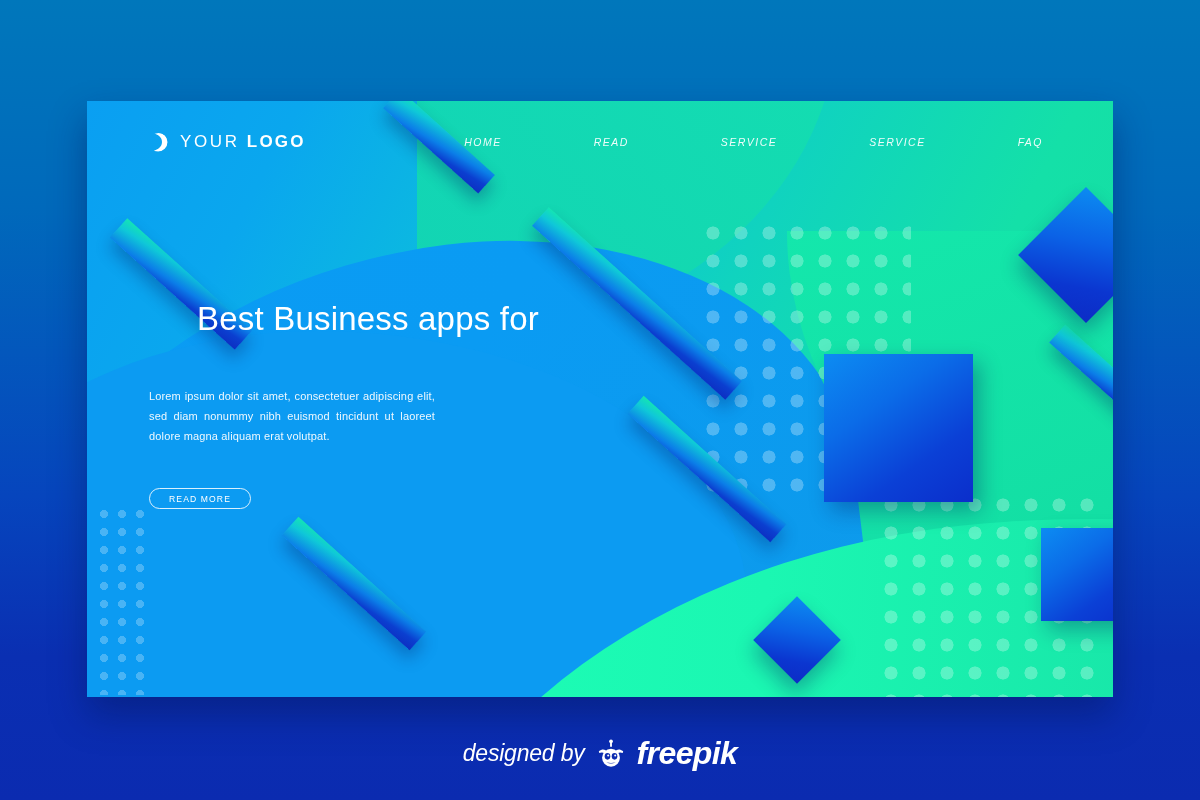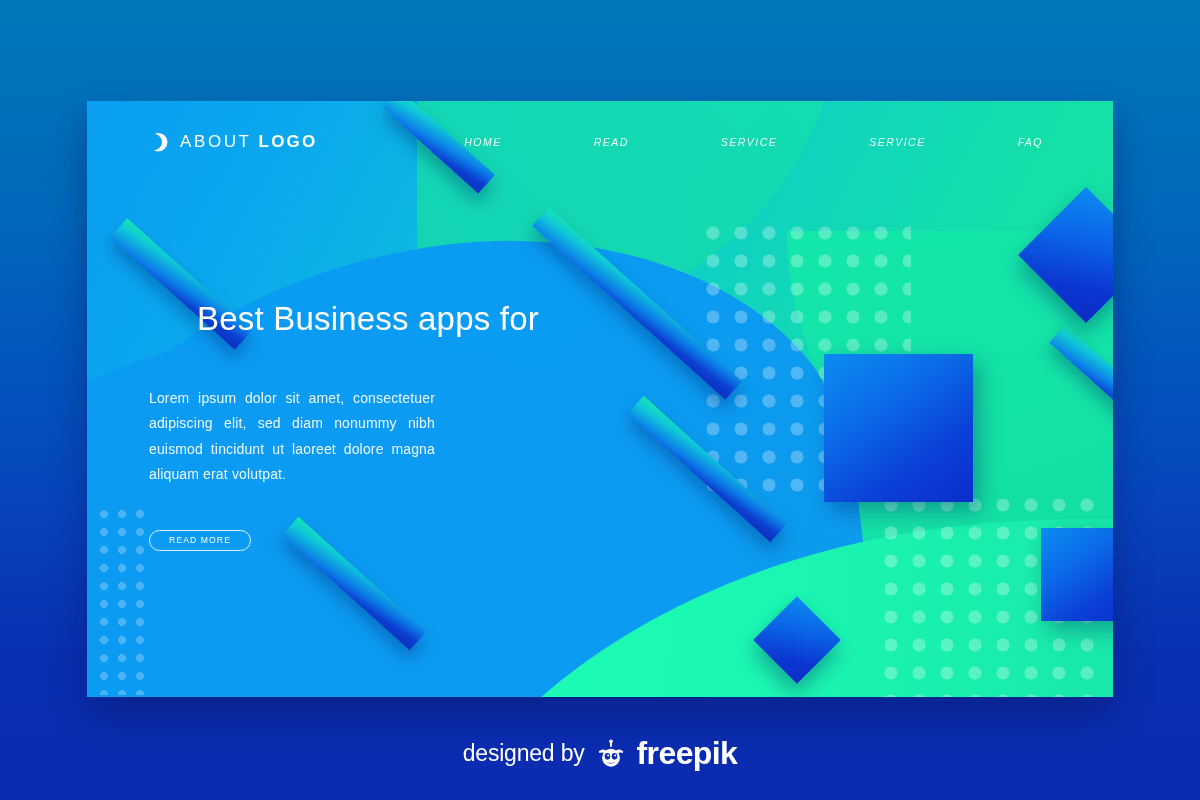--- a/index.html
+++ b/index.html
@@ -103,34 +103,35 @@
     color:rgba(255,255,255,.93); text-decoration:none;
     font-size:10.5px; letter-spacing:1.5px; font-weight:400; white-space:nowrap;
   }
 
   
   .hero { position:absolute; left:62px; top:200px; width:430px; }
   .hero h1 { color:#fff; font-weight:300; font-size:33px; line-height:1.12; letter-spacing:.2px;margin-left:48px; }
   .hero h2 { color:#fff; font-weight:700; font-size:41px; line-height:1.2; margin-top:5px; letter-spacing:-.2px; }
   .hero p {
     margin-top:48px; width:286px;
-    color:rgba(255,255,255,.93); font-size:14px; line-height:1.82;
+    color:rgba(255,255,255,.93); font-size:11px; line-height:1.82;
     text-align:justify; letter-spacing:.15px;
   }
   .btn {
     margin-top:42px; display:inline-flex; align-items:center; justify-content:center;
     width:102px; height:21px; border:1px solid rgba(255,255,255,.85); border-radius:11px;
     color:#fff; font-size:8.6px; letter-spacing:1.1px; background:transparent; cursor:pointer;
   }
 
   
   .footer {
     position:absolute; left:0; top:735px; width:1200px;
     display:flex; align-items:center; justify-content:center; gap:11px;
     color:#fff;
+    font-style:italic;
   }
   .footer .db { font-size:23px; font-weight:400; letter-spacing:-.2px; }
   .footer .fp { font-size:32px; font-weight:700; letter-spacing:-.6px; }
   .robot { width:30px; height:30px; }
 </style>
 </head>
 <body>
 
 <div id="stage">
 
@@ -155,21 +156,21 @@
     <div class="bar" style="left:952px; top:268px; width:142px; height:24px; transform:rotate(42deg);"></div>
 
     <div class="sq" style="left:737px; top:253px; width:149px; height:148px;"></div>
     <div class="sq" style="left:954px; top:427px; width:96px; height:93px;"></div>
     <div class="diamond" style="left:951px; top:106px; width:96px; height:96px;"></div>
     <div class="diamond" style="left:679px; top:508px; width:62px; height:62px;"></div>
 
     <div class="header">
       <div class="brand">
         <span class="brand-mark"></span>
-        <span class="brand-text"><span>ABOUT</span>
+        <span class="brand-text"><span>YOUR</span>
           <b>LOGO</b></span>
       </div>
 
       <nav>
         <a href="#">HOME</a>
         <a href="#">READ</a>
         <a href="#">SERVICE</a>
         <a href="#">SERVICE</a>
         <a href="#">FAQ</a>
       </nav>

